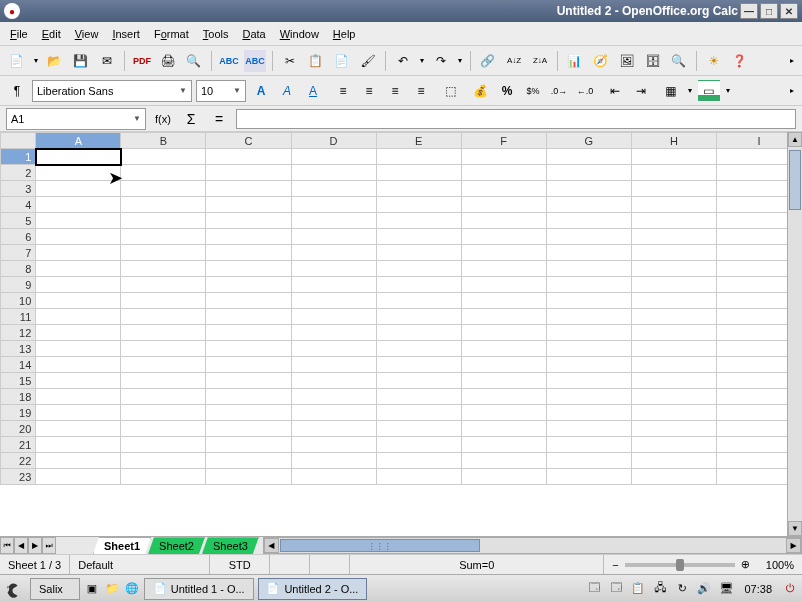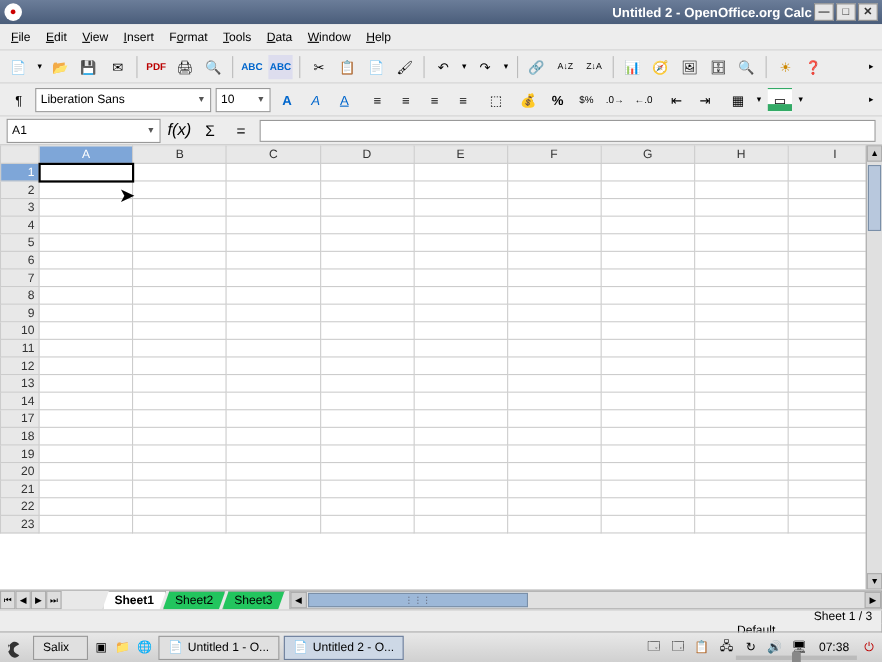--- a/index.html
+++ b/index.html
@@ -16,21 +16,21 @@
   .tb-btn { width:22px; height:22px; border:1px solid transparent; display:flex;align-items:center;justify-content:center; cursor:pointer; font-size:12px;}
   .tb-btn.small{width:8px;height:22px;font-size:8px;}
   .formatbar { height: 30px; background: #ededed; display: flex; align-items: center; padding: 0 6px; gap: 4px; border-bottom:1px solid #ccc;}
   .combo { height:22px; border:1px solid #999; background:#fff; display:flex; align-items:center; padding:0 4px; }
   .combo input{border:none;outline:none;font-size:11px;width:100%;}
   .combo .arrow{font-size:8px;margin-left:2px;color:#555;}
   .font-combo{width:160px;}
   .size-combo{width:50px;}
   .cellref-combo{width:140px;}
   .formulabar{height:26px;background:#ededed;display:flex;align-items:center;padding:0 6px;gap:6px;border-bottom:1px solid #ccc;}
-  .formulabar .fx{font-style:italic;font-size:15px;}
+  .formulabar .fx{font-size:11px;}
   .formulabar .sigma{font-size:14px;}
   .formulabar .eq{font-size:14px;}
   .formulabar input.formula{flex:1;height:20px;border:1px solid #999;background:#fff;padding:0 3px;font-size:11px;}
   .grid-area{flex:1;display:flex;flex-direction:column;overflow:hidden;background:#fff;}
   .grid-scroll{flex:1;overflow:hidden;position:relative;}
   table.sheet{border-collapse:collapse;table-layout:fixed;width:100%;}
   table.sheet th, table.sheet td{border:1px solid #ccc;font-weight:normal;font-size:11px;}
   table.sheet th{background:#e8e8e8;color:#333;text-align:center;height:16px;}
   table.sheet th.rowhdr{width:34px;background:#e8e8e8;text-align:right;padding-right:4px;}
   table.sheet th.colhdr{width:82px;}
@@ -47,21 +47,21 @@
   .tabs-row{height:18px;display:flex;align-items:stretch;background:#e8e8e8;border-top:1px solid #aaa;}
   .tab-navs{display:flex;}
   .tab-nav{width:14px;border:1px solid #aaa;background:#ddd;display:flex;align-items:center;justify-content:center;font-size:8px;cursor:pointer;}
   .sheet-tab{padding:0 10px;border:1px solid #aaa;border-bottom:none;background:#22c55e;display:flex;align-items:center;cursor:pointer;font-size:11px;clip-path:polygon(6px 0,100% 0,calc(100% - 6px) 100%,0 100%);margin-left:-3px;}
   .sheet-tab.active{background:#fff;font-weight:bold;}
   .hscroll{flex:1;background:#e0e0e0;border:1px solid #aaa;position:relative;margin-left:4px;}
   .hscroll .arr{position:absolute;top:0;bottom:0;width:15px;background:#d0d0d0;border:1px solid #aaa;display:flex;align-items:center;justify-content:center;font-size:8px;}
   .hscroll .arr.left{left:0;}
   .hscroll .arr.right{right:0;}
   .hscroll .thumb{position:absolute;left:16px;top:1px;bottom:1px;width:200px;background:#9db8d8;border:1px solid #7a8fa8;}
-  .statusbar{height:20px;background:#ededed;display:flex;align-items:flex-end;font-size:11px;border-top:1px solid #ccc;flex-direction:column;}
+  .statusbar{height:20px;background:#ededed;display:flex;align-items:center;font-size:11px;border-top:1px solid #ccc;}
   .statusbar .cell{padding:0 8px;border-right:1px solid #bbb;height:100%;display:flex;align-items:center;}
   .statusbar .flex{flex:1;}
   .zoom-slider{width:110px;height:4px;background:#bbb;position:relative;margin:0 6px;}
   .zoom-slider .knob{position:absolute;left:50%;top:-4px;width:8px;height:12px;background:#888;border-radius:2px;transform:translateX(-50%);}
   .taskbar{height:28px;background:linear-gradient(#e8e8e8,#d0d0d0);display:flex;align-items:center;padding:0 4px;gap:4px;border-top:1px solid #aaa;}
   .taskbar .start{width:22px;height:22px;display:flex;align-items:center;justify-content:center;}
   .taskbar .task{height:22px;padding:0 8px;border:1px solid #999;background:#e0e0e0;display:flex;align-items:center;gap:4px;cursor:pointer;font-size:11px;max-width:130px;overflow:hidden;white-space:nowrap;}
   .taskbar .task.active{background:#cdd8e6;border:1px solid #6b7d99;}
   .taskbar .tray{margin-left:auto;display:flex;align-items:center;gap:6px;}
   .taskbar .clock{font-size:11px;padding:0 4px;}
@@ -358,21 +358,21 @@
             <td class=""></td>
             <td class=""></td>
             <td class=""></td>
             <td class=""></td>
             <td class=""></td>
             <td class=""></td>
             <td class=""></td>
             <td class=""></td>
           </tr>
           <tr>
-            <th class="rowhdr">17</th>
+            <th class="rowhdr">15</th>
             <td class=""></td>
             <td class=""></td>
             <td class=""></td>
             <td class=""></td>
             <td class=""></td>
             <td class=""></td>
             <td class=""></td>
             <td class=""></td>
             <td class=""></td>
           </tr>
@@ -478,20 +478,21 @@
     </div>
   </div>
 </div>
 
 <div class="statusbar">
   <div class="cell">Sheet 1 / 3</div>
   <div class="cell" style="width:140px;">Default</div>
   <div class="cell" style="width:60px;justify-content:center;">STD</div>
   <div class="cell" style="width:40px;"></div>
   <div class="cell" style="width:40px;"></div>
+  <div class="cell flex" style="justify-content:center;">Sum=0</div>
   <div class="cell" style="border-right:none;">
     <span>−</span>
     <div class="zoom-slider">
         <div class="knob"></div>
       </div>
     <span>⊕</span>
   </div>
   <div class="cell" style="border-right:none;">100%</div>
 </div>
 

